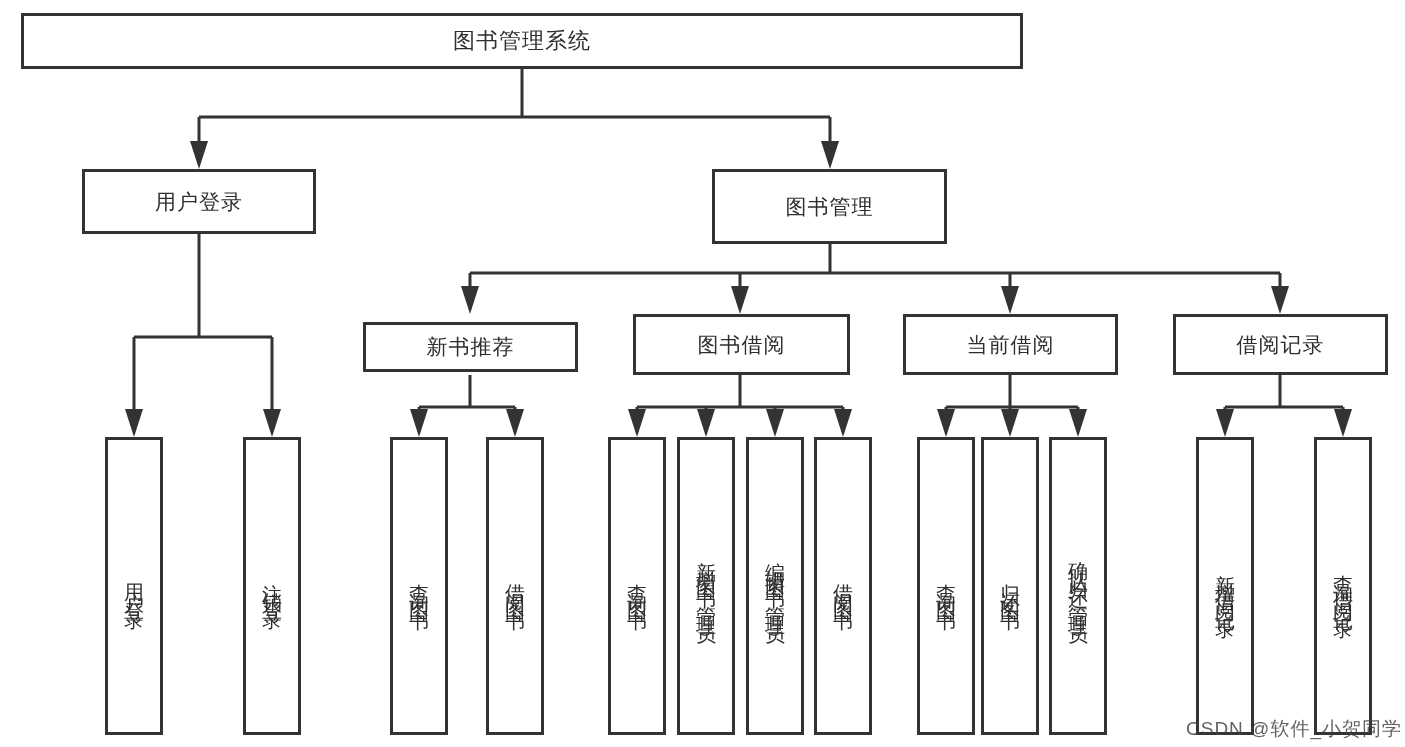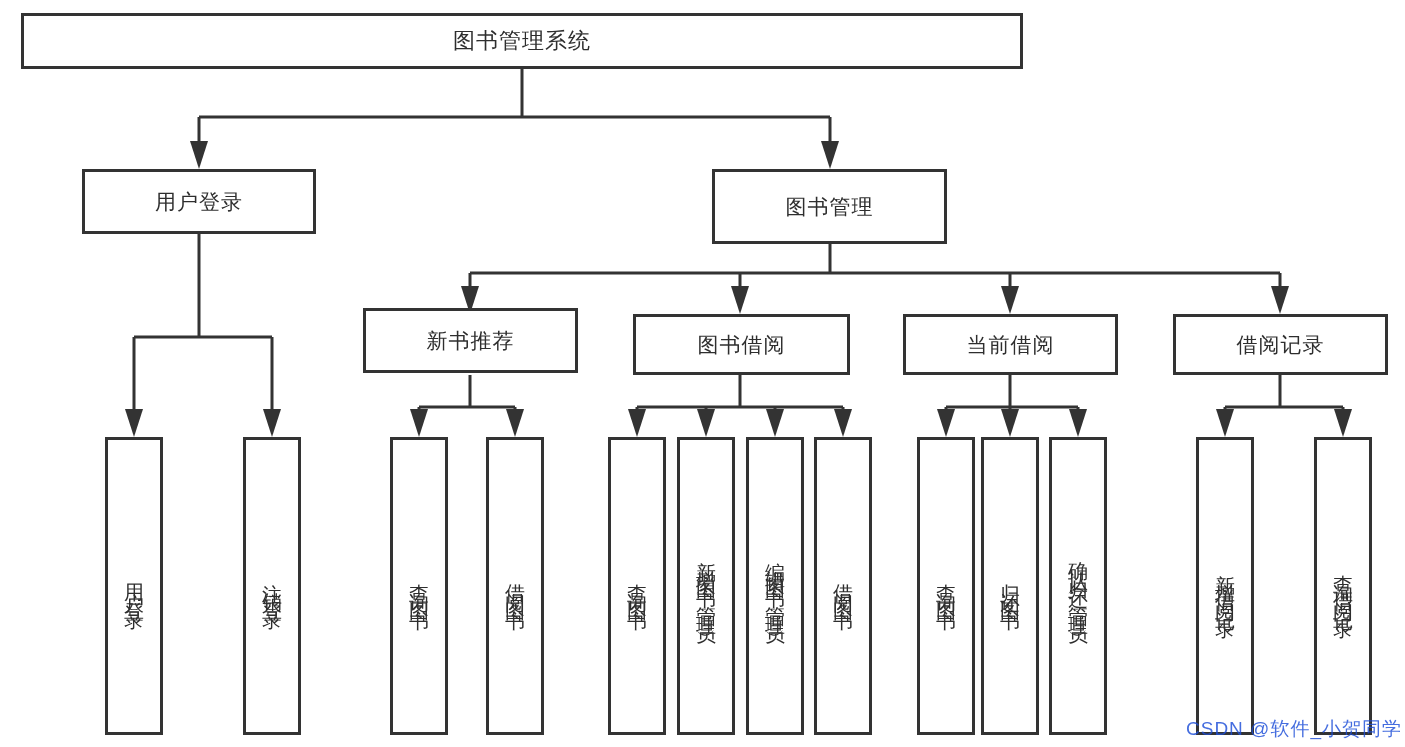--- a/index.html
+++ b/index.html
@@ -55,21 +55,21 @@
     font-size: 20px;
     letter-spacing: 9px;
     line-height: 1.05;
     white-space: nowrap;
   }
   .watermark {
     position: absolute;
     left: 1186px;
     top: 716px;
     font-size: 19px;
-    color: #1d4ed8;
+    color: #404040;
     opacity: 0.82;
     z-index: 10;
     white-space: nowrap;
     letter-spacing: 1px;
   }
 </style>
 </head>
 <body>
 
 <div class="stage">
@@ -121,21 +121,21 @@
     <span>图书管理系统</span>
   </div>
 
   <div class="node h-label" style="left:82px; top:169px; width:234px; height:65px;">
     <span>用户登录</span>
   </div>
   <div class="node h-label" style="left:712px; top:169px; width:235px; height:75px;">
     <span>图书管理</span>
   </div>
 
-  <div class="node h-label" style="left:363px; top:308px; width:215px; height:65px;">
+  <div class="node h-label" style="left:363px; top:322px; width:215px; height:50px;">
     <span>新书推荐</span>
   </div>
   <div class="node h-label" style="left:633px; top:314px; width:217px; height:61px;">
     <span>图书借阅</span>
   </div>
   <div class="node h-label" style="left:1173px; top:314px; width:215px; height:61px;">
     <span>借阅记录</span>
   </div>
   <div class="node h-label" style="left:903px; top:314px; width:215px; height:61px;">
     <span>当前借阅</span>

